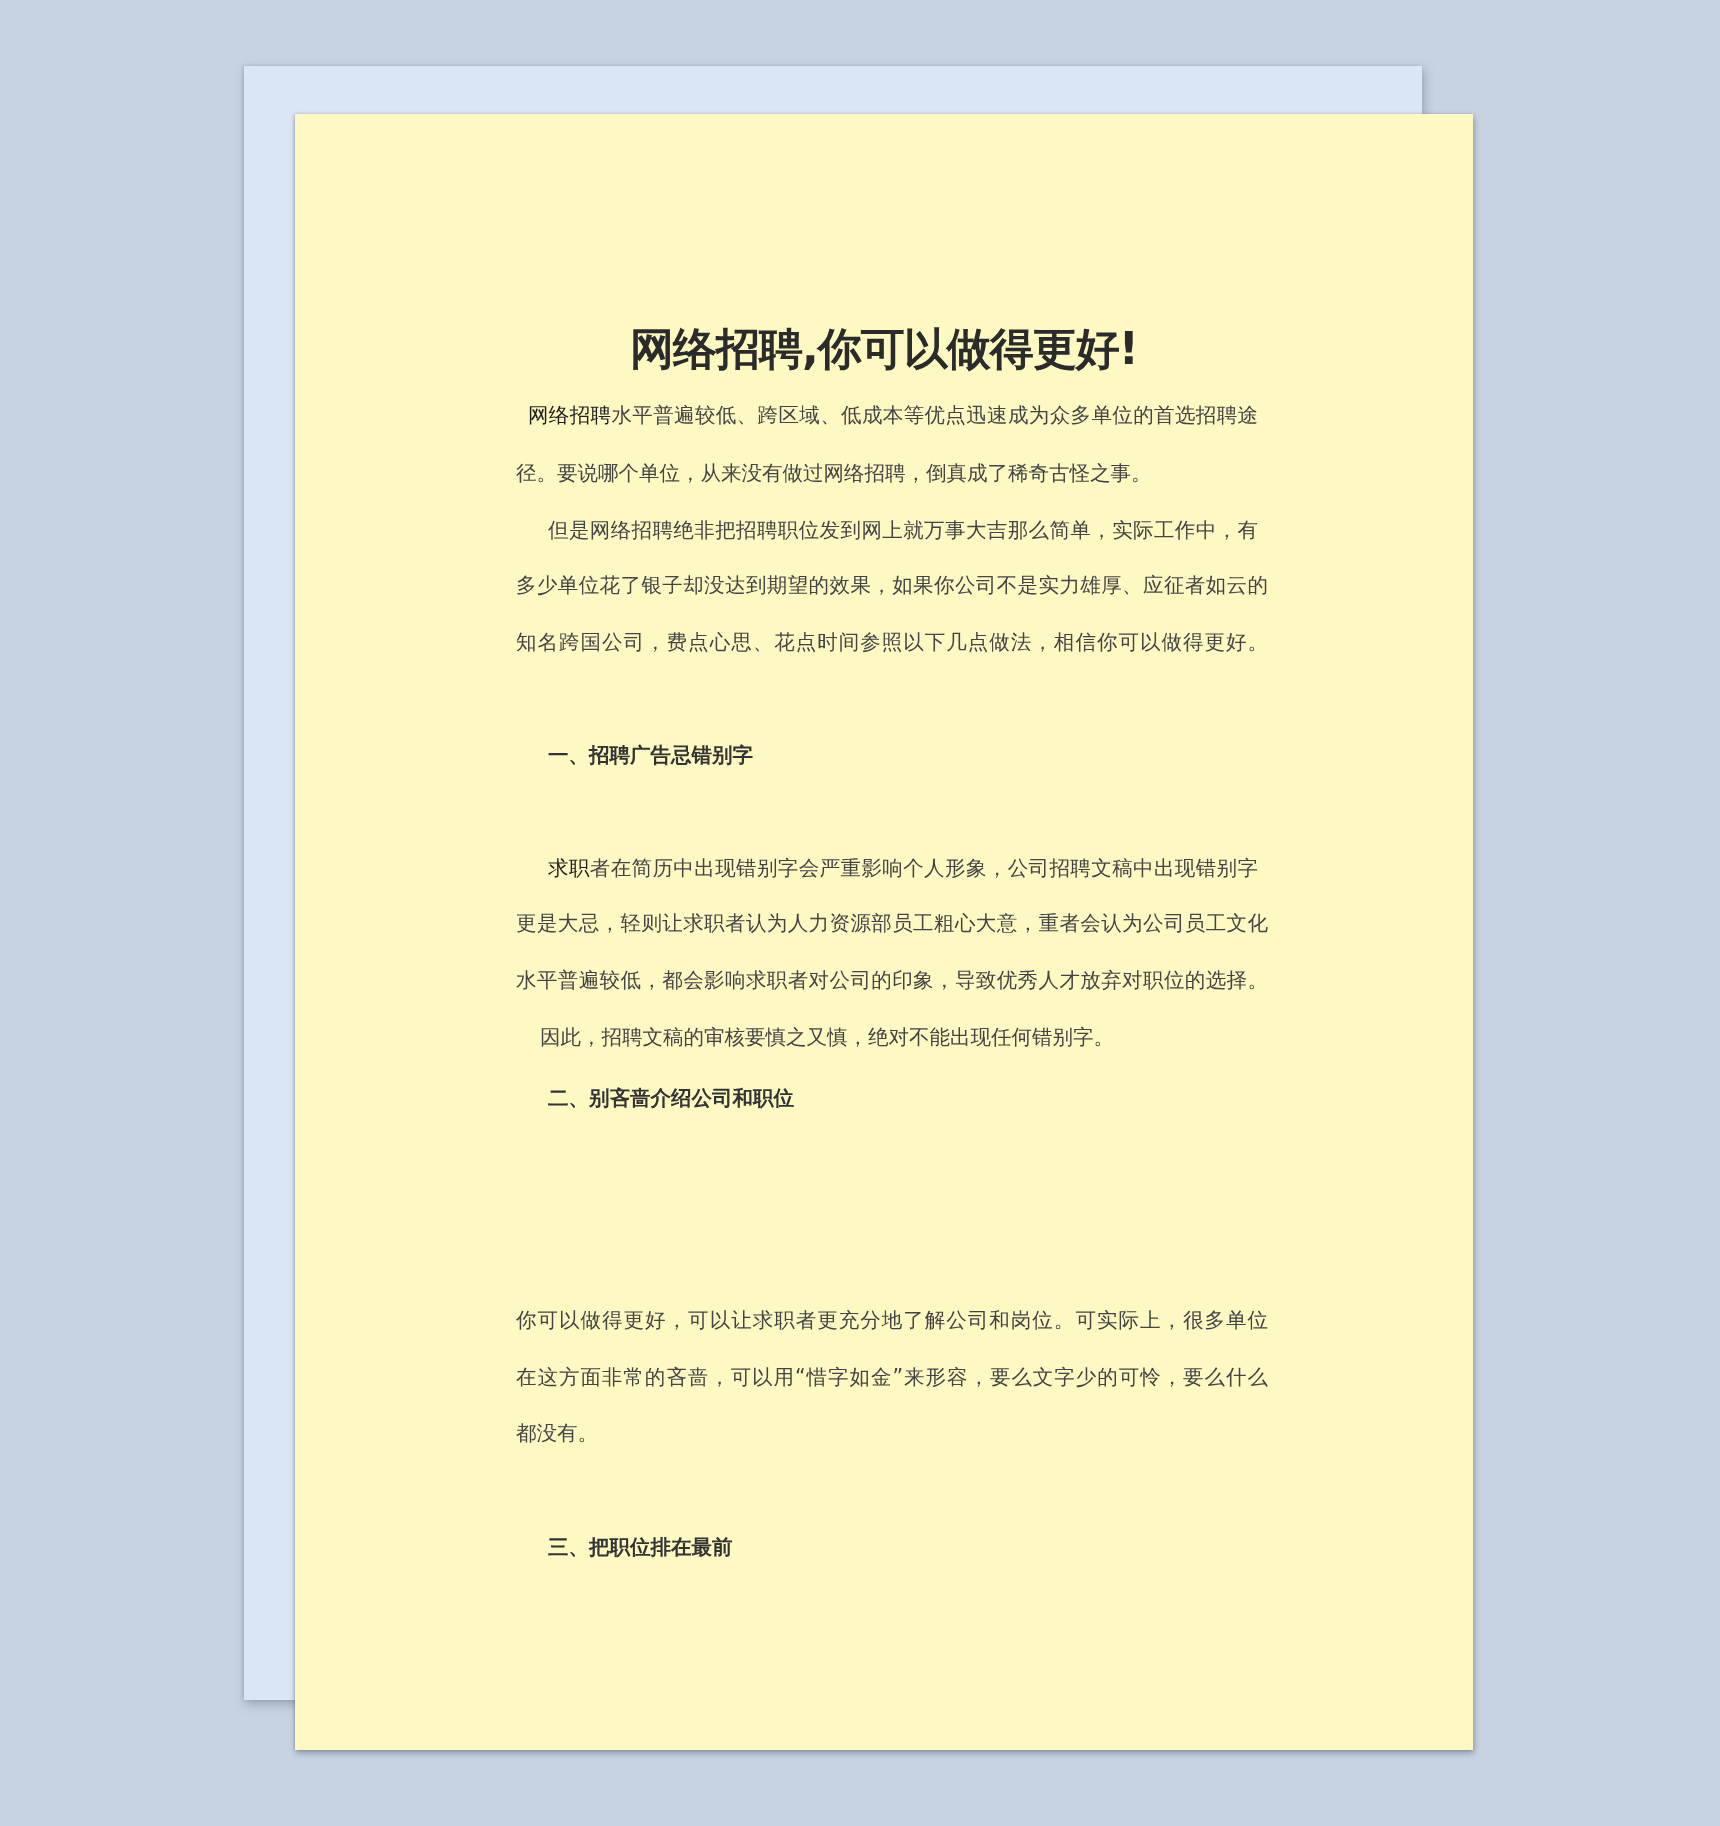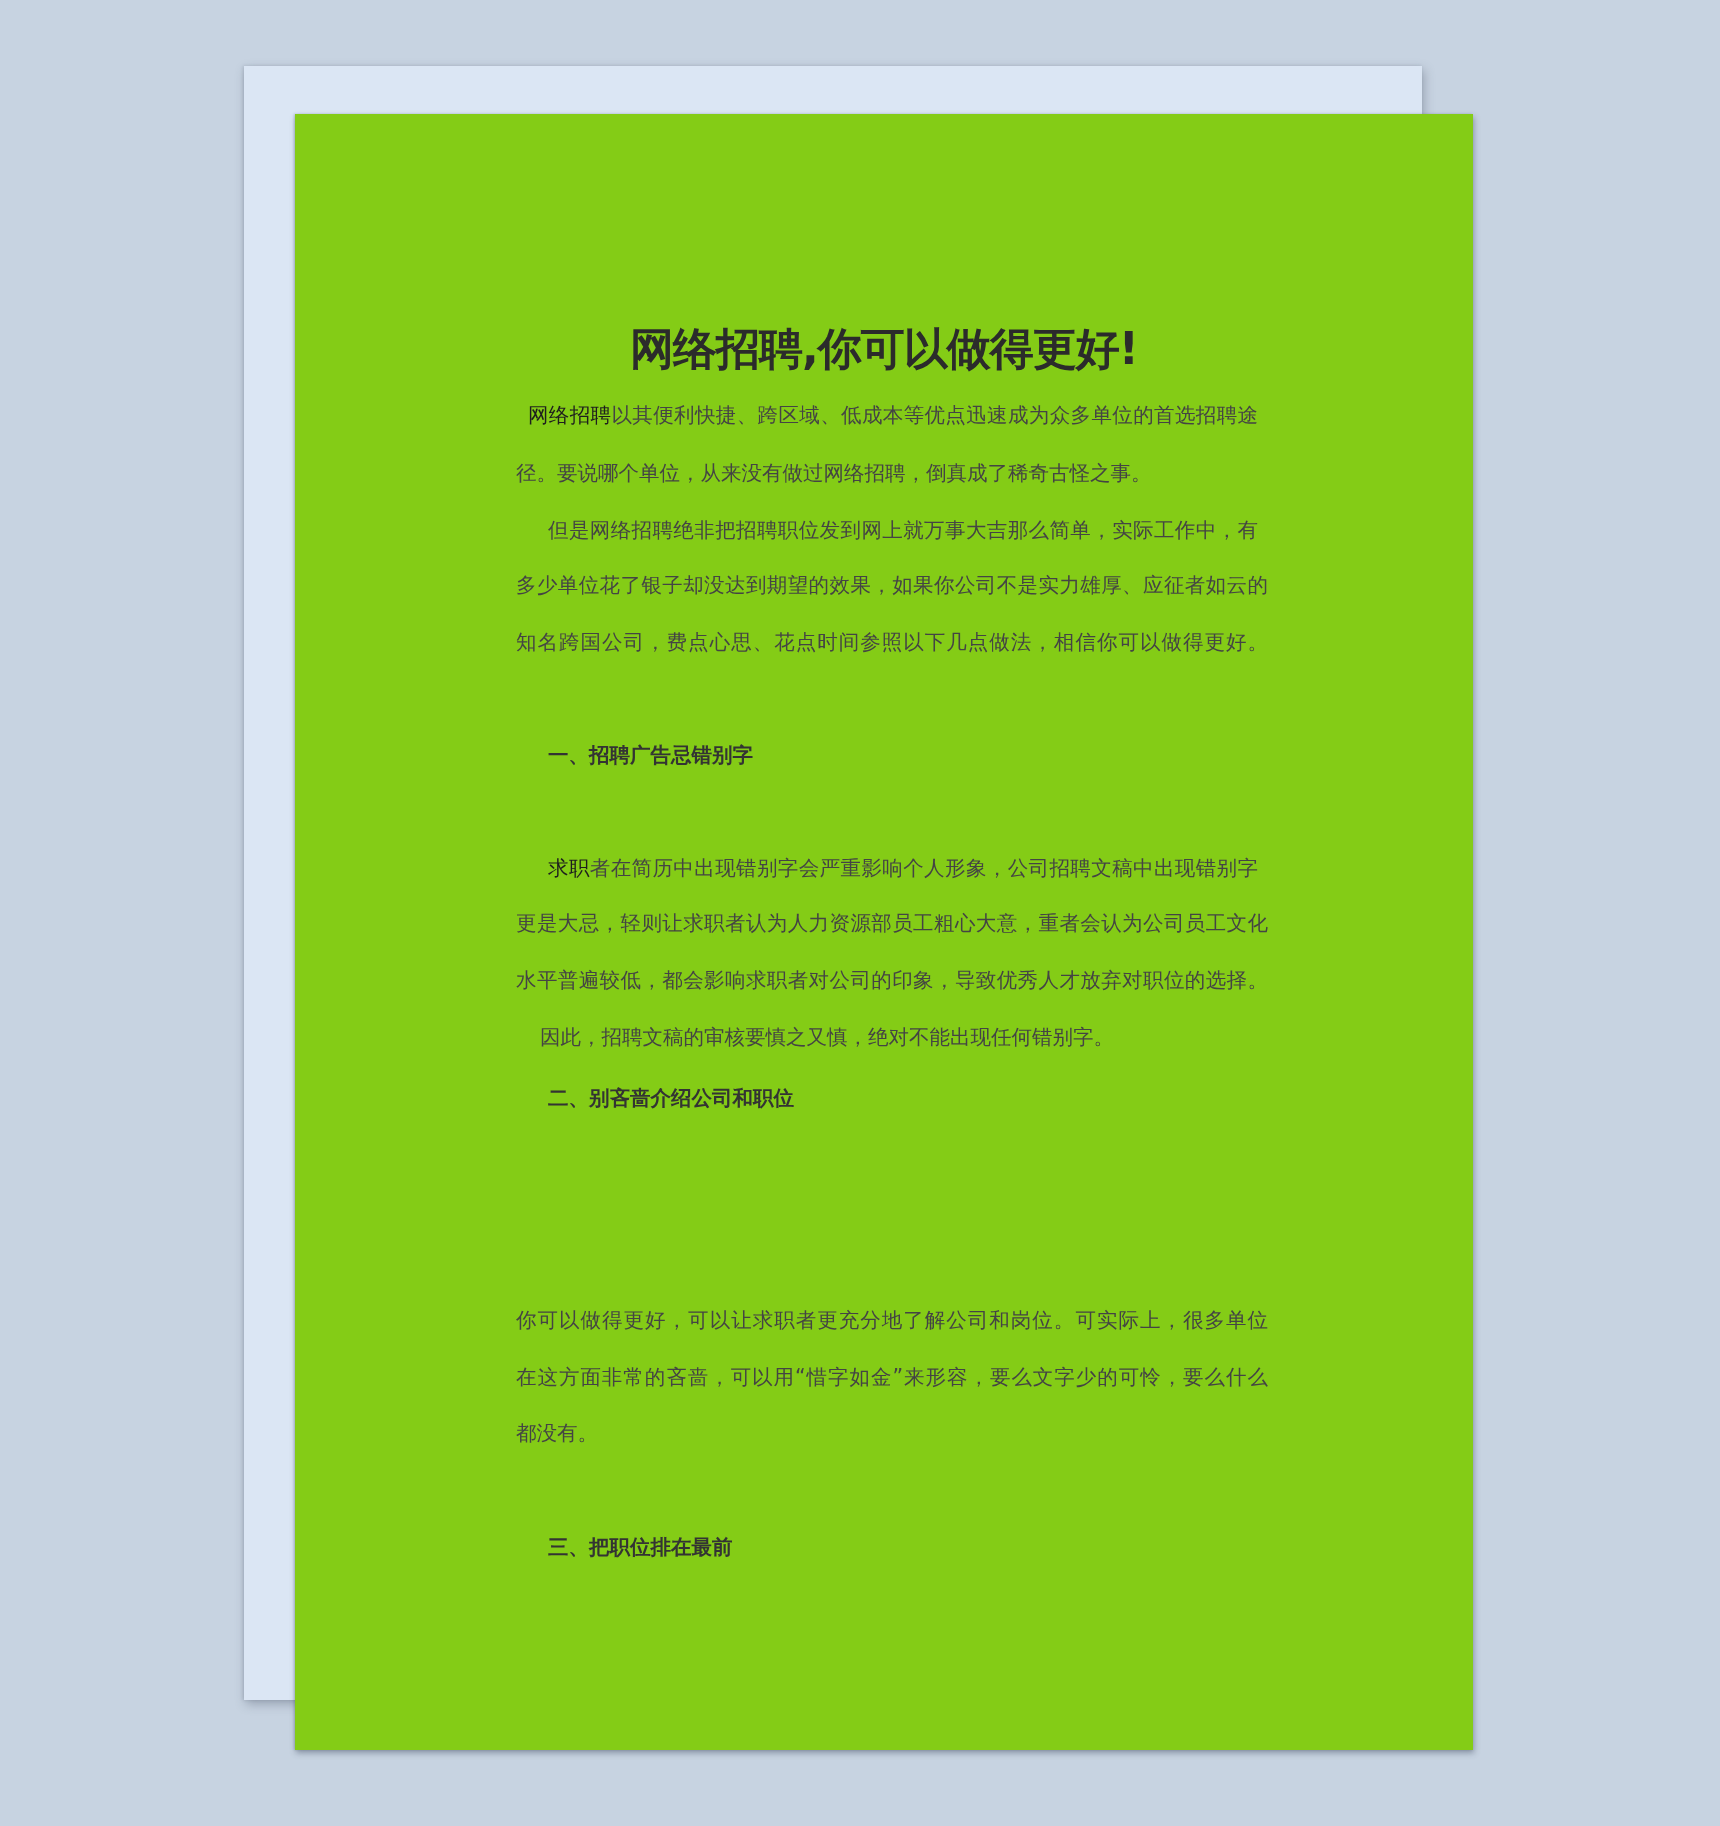--- a/index.html
+++ b/index.html
@@ -14,21 +14,21 @@
     position: absolute;
     left: 244px; top: 66px;
     width: 1178px; height: 1634px;
     background: #dbe6f4;
     box-shadow: 2px 4px 10px rgba(60,70,90,0.35), -1px 0 3px rgba(80,90,110,0.2);
   }
   .front-page {
     position: absolute;
     left: 295px; top: 114px;
     width: 1178px; height: 1636px;
-    background: #84cc16;
+    background: #fef9c3;
     box-shadow: 1px 3px 6px rgba(60,70,90,0.45), -1px 0 2px rgba(80,90,110,0.25);
   }
   .title {
     position: absolute;
     left: 0; right: 0;
     top: 320px;
     text-align: center;
     font-size: 44px;
     font-weight: bold;
     color: #2b2b2b;
@@ -59,21 +59,21 @@
 </style>
 </head>
 <body>
 
 <div class="back-page"></div>
 
 <div class="front-page">
 
   <div class="title" style="top:206px;">网络招聘,你可以做得更好!</div>
 
-  <div class="line justify" style="top:287px; left:233px; width:730px;"><span class="lead">网络招聘</span><span>以其便利快捷、跨区域、低成本等优点迅速成为众多单位的首选招聘途</span></div>
+  <div class="line justify" style="top:287px; left:233px; width:730px;"><span class="lead">网络招聘</span><span>水平普遍较低、跨区域、低成本等优点迅速成为众多单位的首选招聘途</span></div>
   <div class="line" style="top:345px;">径。要说哪个单位，从来没有做过网络招聘，倒真成了稀奇古怪之事。</div>
 
   <div class="line justify" style="top:402px; left:253px; width:710px;">但是网络招聘绝非把招聘职位发到网上就万事大吉那么简单，实际工作中，有</div>
   <div class="line justify" style="top:457px;">多少单位花了银子却没达到期望的效果，如果你公司不是实力雄厚、应征者如云的</div>
   <div class="line justify" style="top:514px;">知名跨国公司，费点心思、花点时间参照以下几点做法，相信你可以做得更好。</div>
 
   <div class="heading" style="top:627px;">一、招聘广告忌错别字</div>
 
   <div class="line justify" style="top:740px; left:253px; width:710px;"><span class="lead">求职</span><span>者在简历中出现错别字会严重影响个人形象，公司招聘文稿中出现错别字</span></div>
   <div class="line justify" style="top:795px;">更是大忌，轻则让求职者认为人力资源部员工粗心大意，重者会认为公司员工文化</div>

